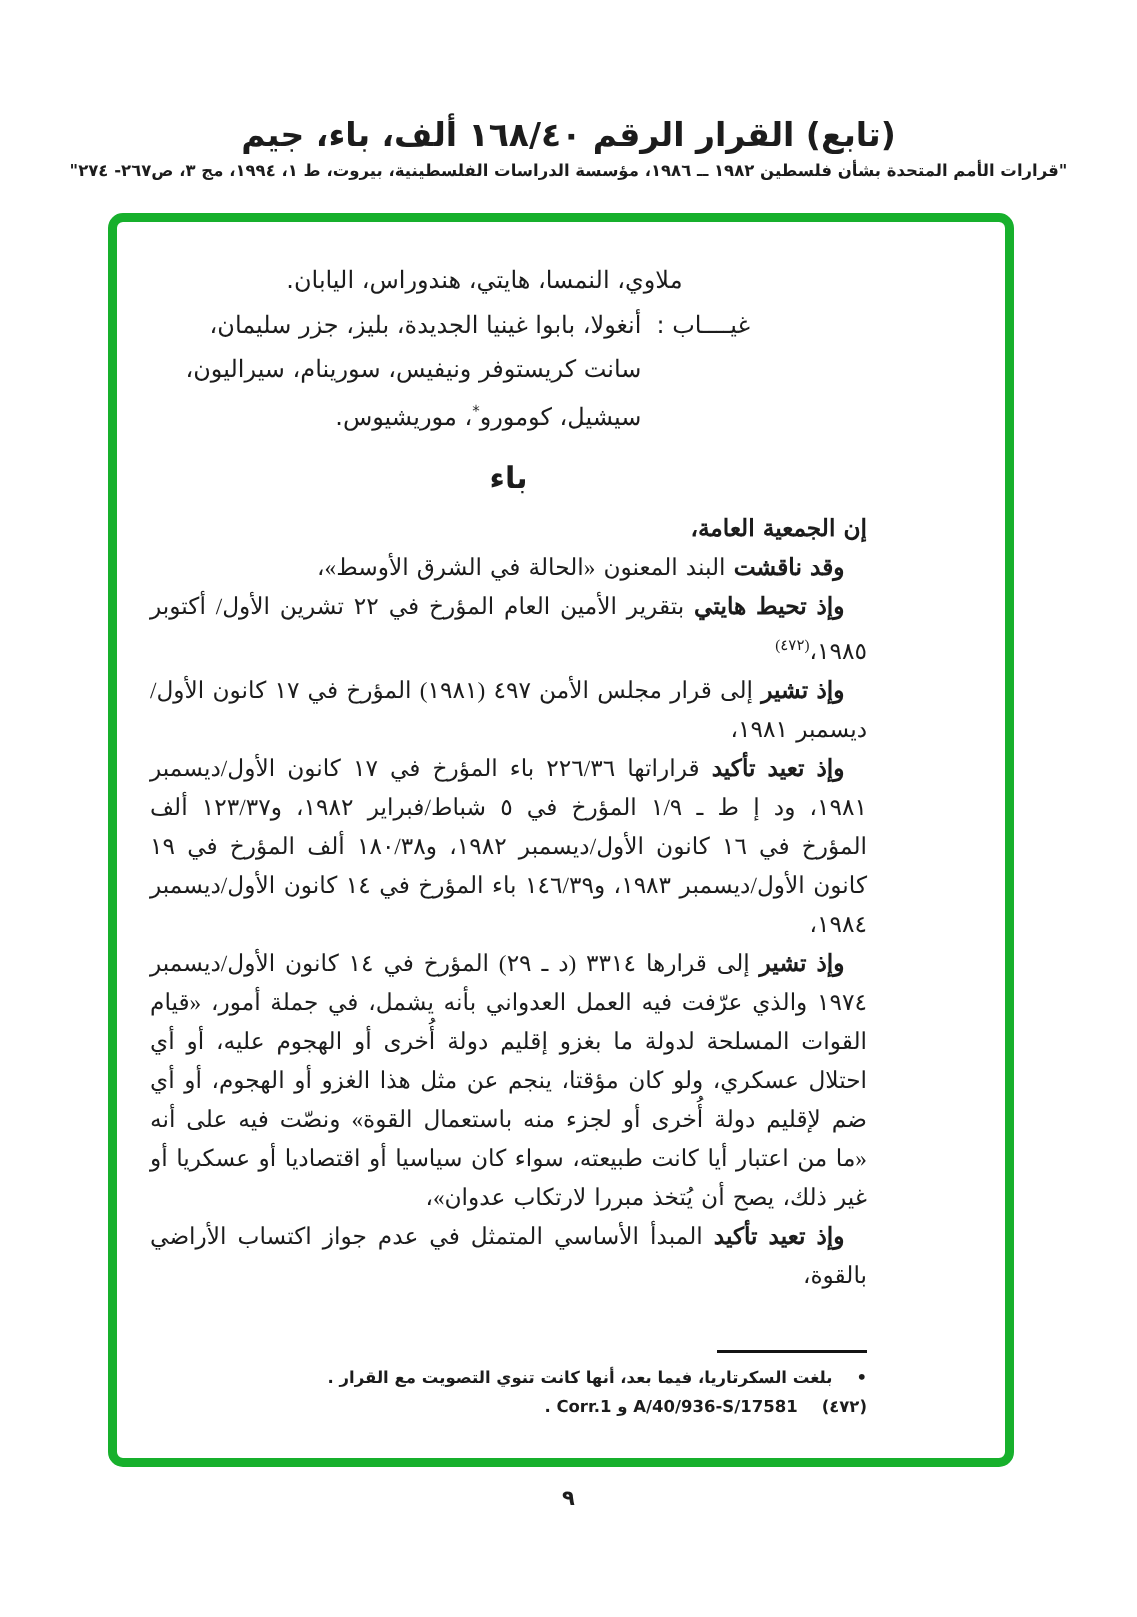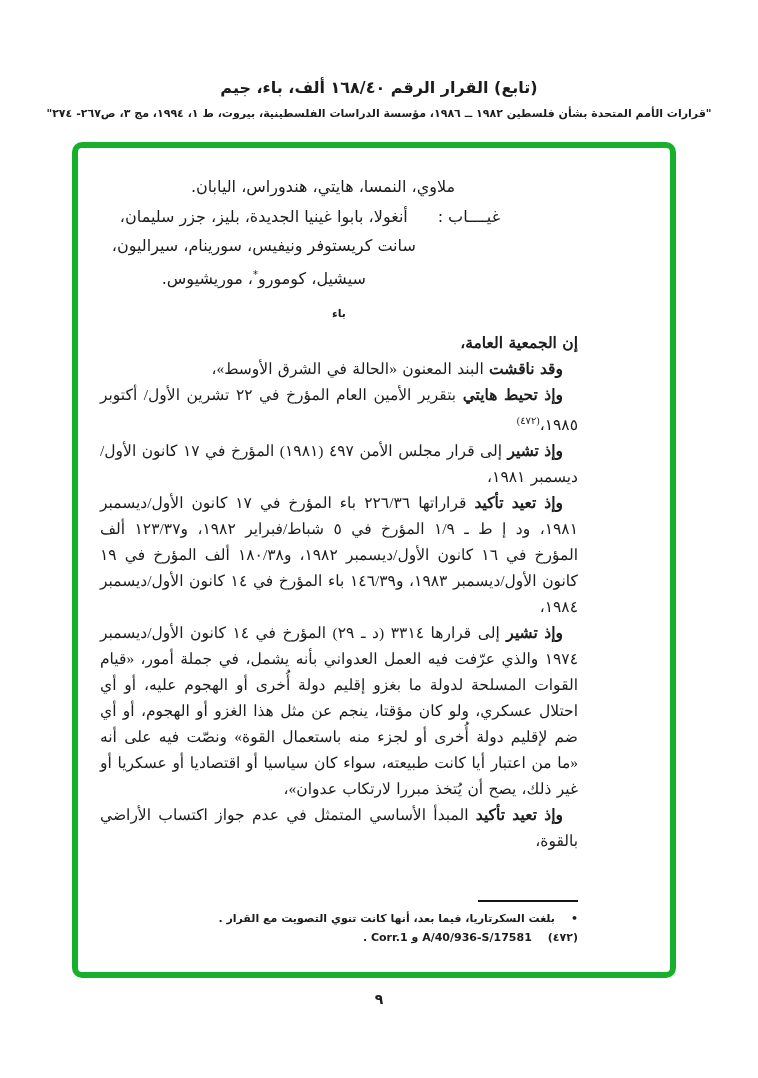--- a/index.html
+++ b/index.html
@@ -2,41 +2,41 @@
 <html lang="ar"><head>
 <meta charset="utf-8">
 <style>
   html,body{margin:0;padding:0;}
   body{
     width:758px;height:1078px;background:#ffffff;position:relative;overflow:hidden;
     font-family:"DejaVu Sans",sans-serif;color:#1c1c1c;
   }
   .header-title{
     position:absolute;top:78px;left:0;width:758px;text-align:center;
-    font-size:16px;font-weight:bold;direction:rtl;
+    font-size:22px;font-weight:bold;direction:rtl;
   }
   .header-source{
     position:absolute;top:107px;left:0;width:758px;text-align:center;
     font-size:11px;font-weight:bold;direction:rtl;letter-spacing:.2px;
   }
   .frame{
     position:absolute;left:72px;top:142px;width:604px;height:836px;
     border:6px solid #17b02c;border-radius:10px;box-sizing:border-box;
     background:transparent;pointer-events:none;
   }
   .content{
     position:absolute;left:100px;top:172px;width:478px;direction:rtl;
   }
   .voting{margin-right:78px;font-size:16px;line-height:29px;}
   .continuation{margin-right:45px;}
   .absent-row{display:flex;gap:10px;margin-top:1px;}
   .absent-label{white-space:nowrap;}
-  .absent-names{flex:1;text-align:center;}
+  .absent-names{flex:1;text-align:right;}
   .absent-names sup{font-size:10px;}
-  .section-heading{text-align:center;font-weight:bold;font-size:11px;margin:14px 0 10px;}
+  .section-heading{text-align:center;font-weight:bold;font-size:20px;margin:14px 0 10px;}
   .para{
     margin:0;font-size:15.5px;line-height:26px;text-align:justify;text-indent:15px;
     word-spacing:1.5px;
     font-family:Liberation Serif, serif;
   }
   .para.lead-only{text-indent:0;}
   .para b{font-weight:bold;}
   .para sup{font-size:10px;font-weight:normal;}
   .footnotes{
     position:absolute;left:100px;top:900px;width:478px;direction:rtl;

